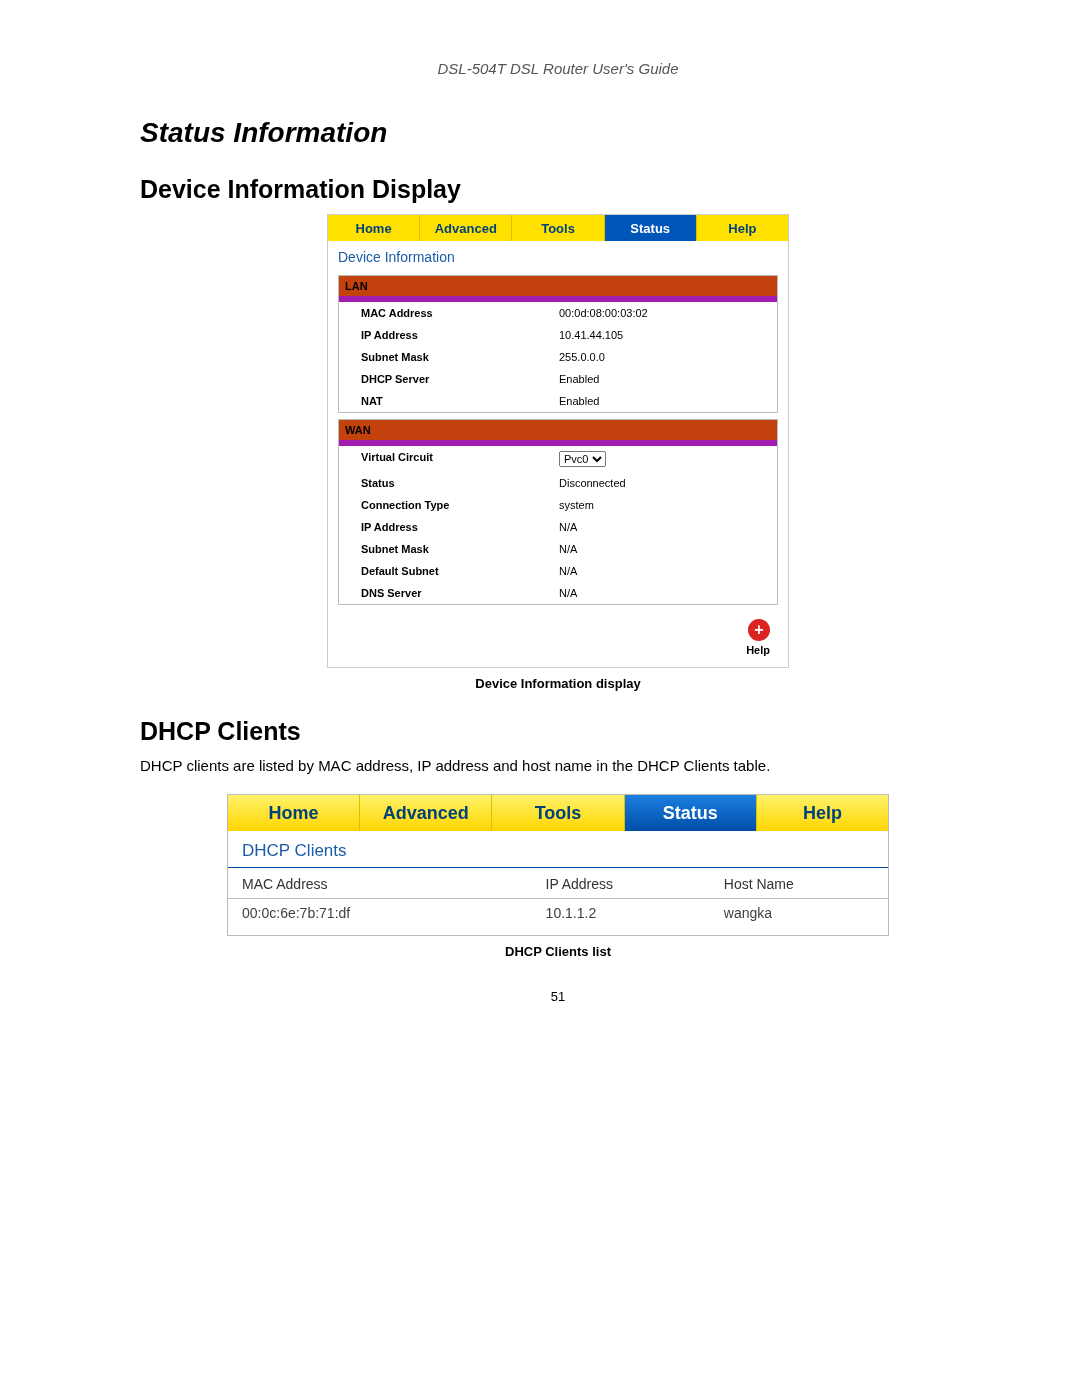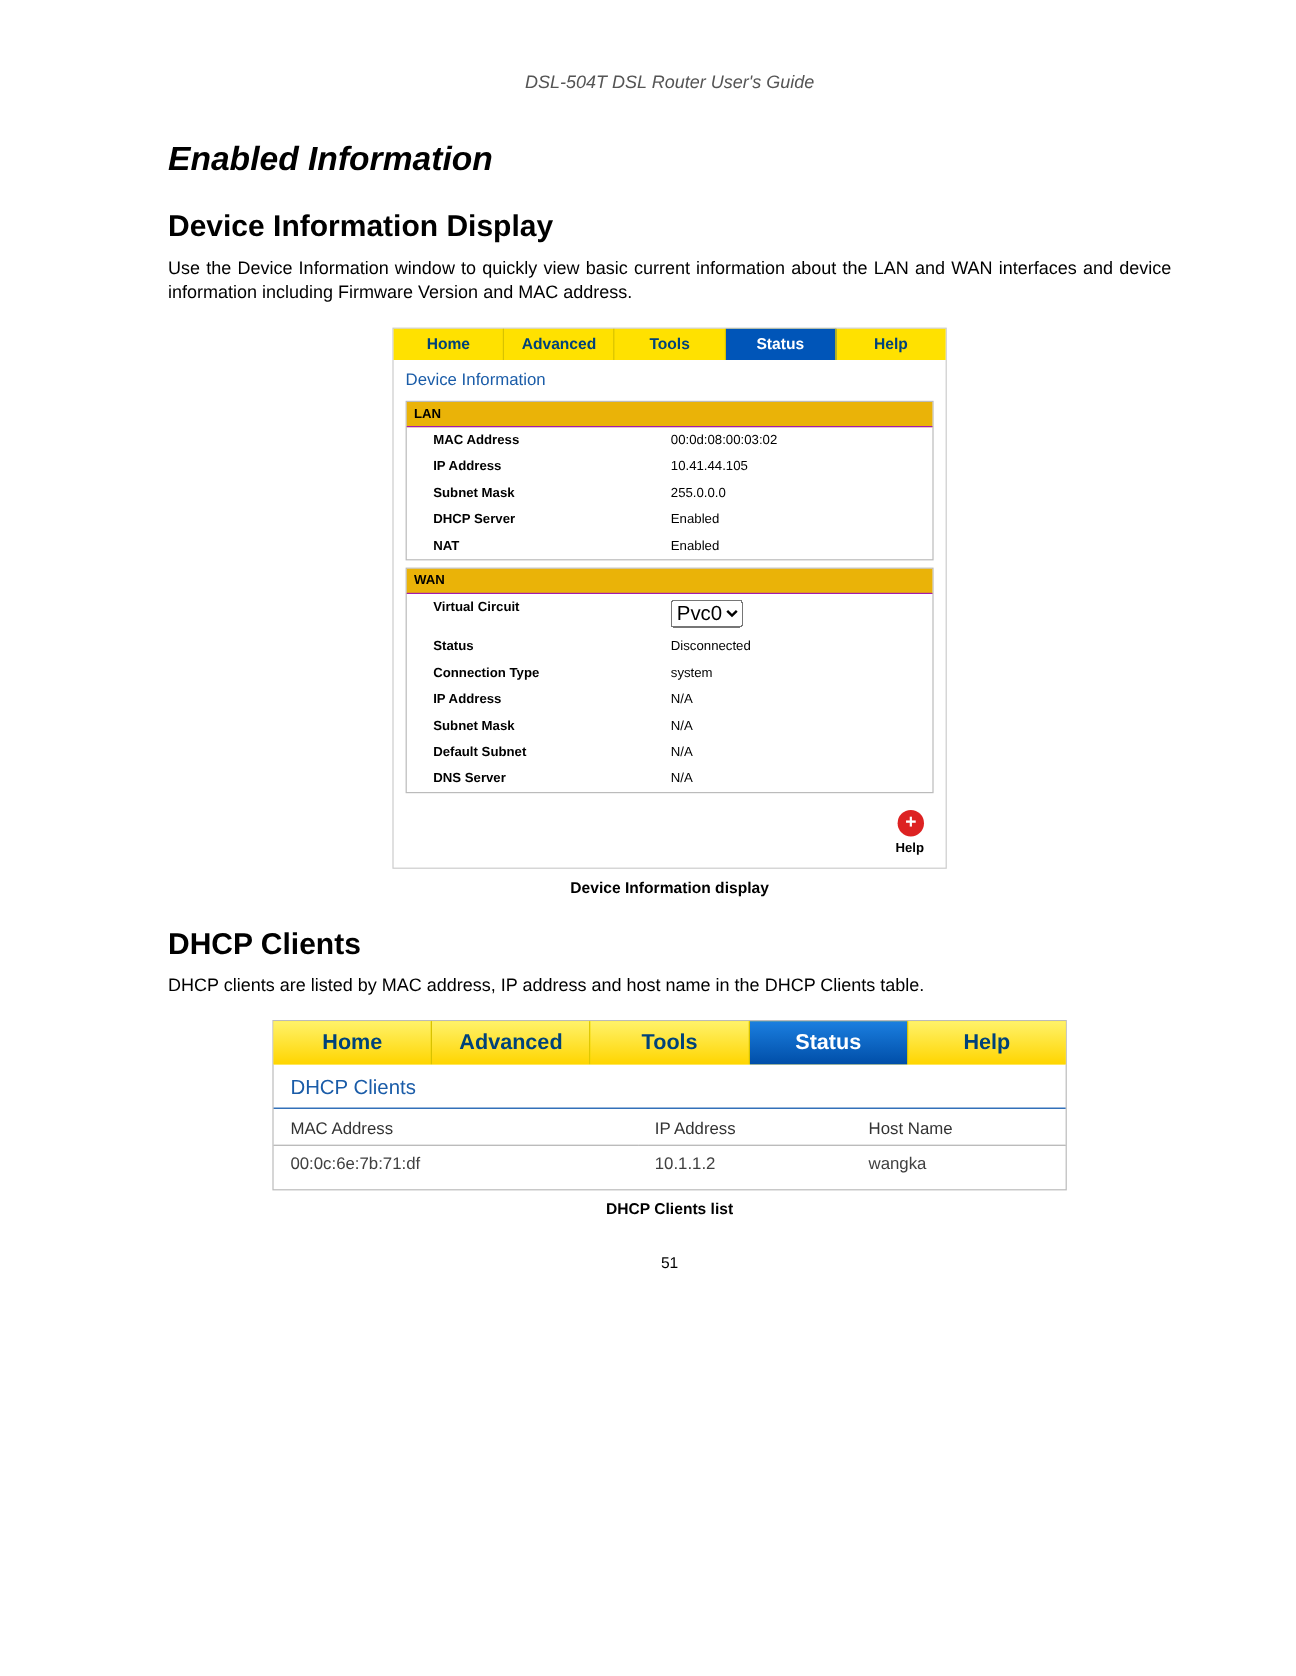--- a/index.html
+++ b/index.html
@@ -81,41 +81,41 @@
     text-align: center;
     font-size: 11px;
     padding: 4px 0 8px 0;
     border-bottom: 1px solid #ccc;
   }
   .p1-block {
     border: 1px solid #bbb;
     margin: 6px 10px;
   }
   .p1-block-head {
-    background: #eab308;
+    background: #c2410c;
     font-weight: bold;
     font-size: 11px;
     padding: 4px 6px;
-    border-bottom: 1px solid #a21caf;
+    border-bottom: 6px solid #a21caf;
   }
   .p1-row {
     display: flex;
     padding: 5px 0 5px 22px;
     font-size: 11px;
   }
   .p1-label {
     width: 150px;
     font-weight: bold;
   }
   .p1-value {
     flex: 1;
     margin-left: 48px;
   }
   .p1-value select {
-    font-size: 17px;
+    font-size: 11px;
   }
   .p1-help {
     text-align: right;
     padding: 8px 18px 10px 0;
   }
   .help-circle {
     display: inline-flex;
     width: 22px;
     height: 22px;
     border-radius: 50%;
@@ -197,24 +197,23 @@
     margin-top: 30px;
   }
 </style>
 </head>
 <body>
 
 <div class="page">
 
   <div class="doc-header">DSL-504T DSL Router User's Guide</div>
 
-  <h1 class="section-title">Enabled Information</h1>
+  <h1 class="section-title">Status Information</h1>
 
   <h2 class="subsection">Device Information Display</h2>
-  <p class="body-text">Use the Device Information window to quickly view basic current information about the LAN and WAN interfaces and device information including Firmware Version and MAC address.</p>
 
   <div class="panel1">
     <div class="tabbar1">
       <div class="tab1">Home</div>
       <div class="tab1">Advanced</div>
       <div class="tab1">Tools</div>
       <div class="tab1 active">Status</div>
       <div class="tab1">Help</div>
     </div>
 

